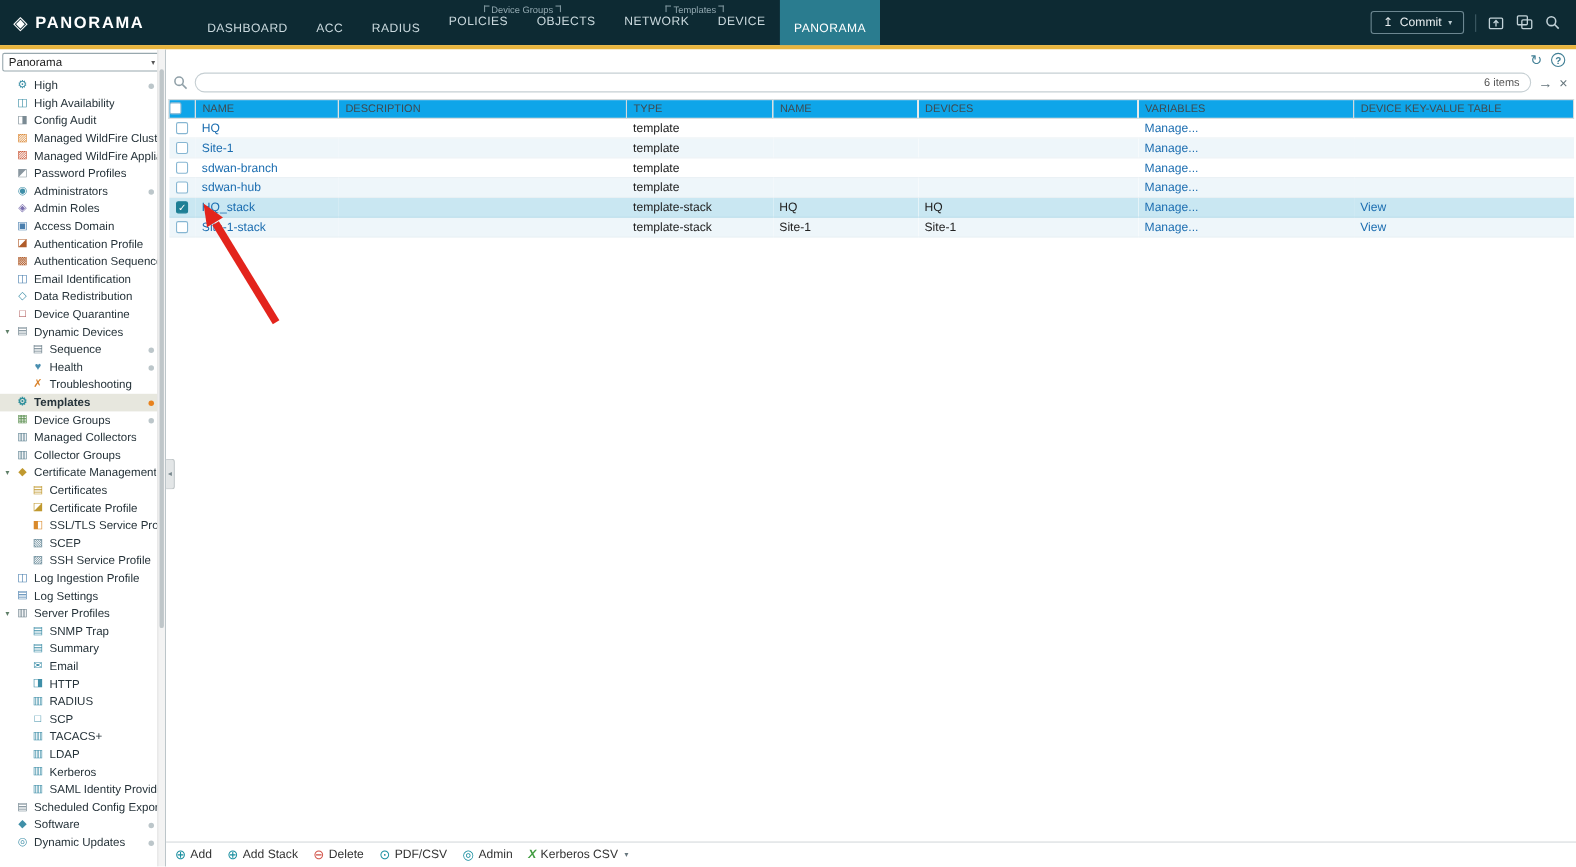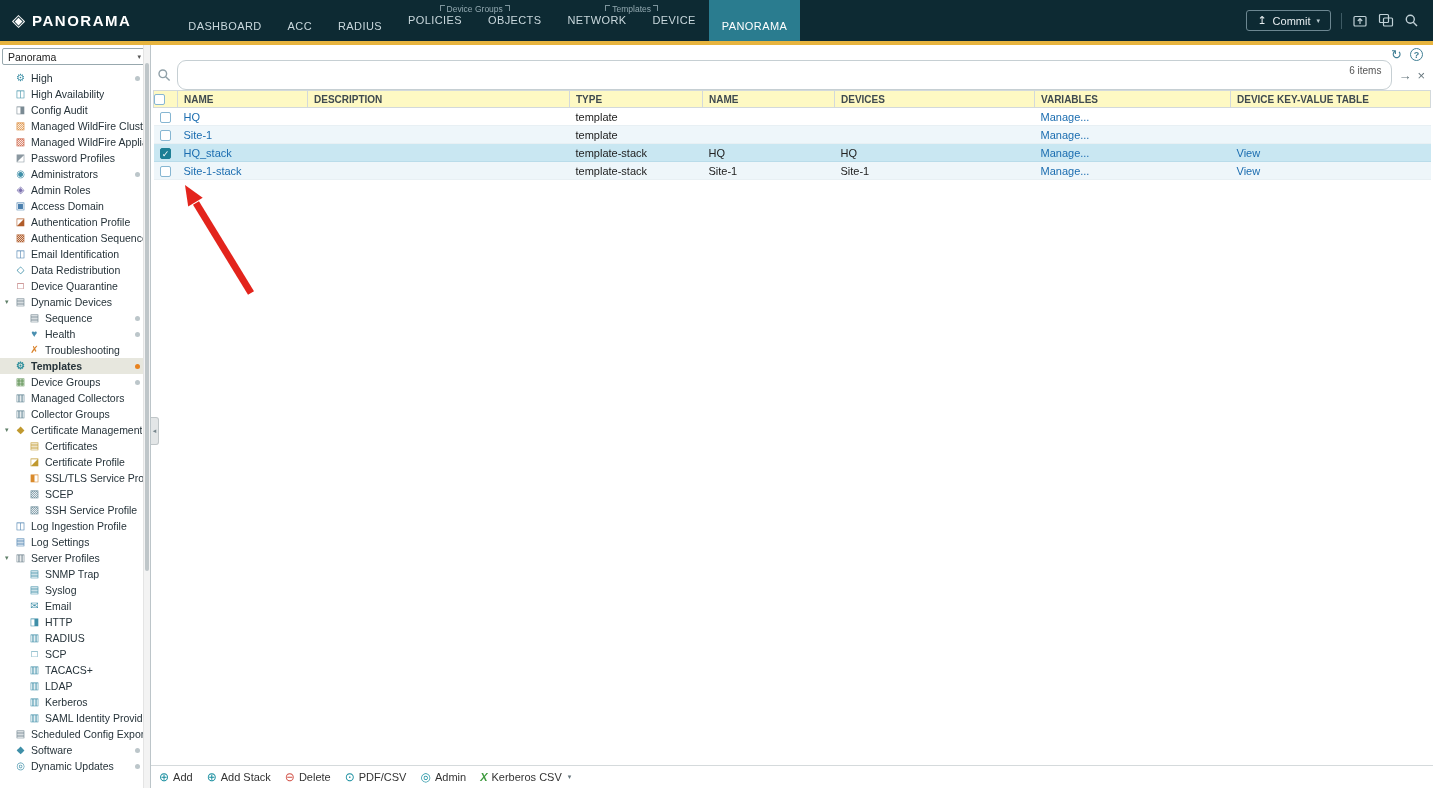--- a/index.html
+++ b/index.html
@@ -50,28 +50,28 @@
   .side-scrollbar { position: absolute; right: 0; top: 0; bottom: 0; width: 7px; background: #f3f3f3; border-left: 1px solid #e4e4e4; }
   .side-thumb { position: absolute; left: 1px; right: 1px; top: 18px; height: 508px; background: #bfc6c9; border-radius: 3px; }
   .collapse-handle { position: absolute; left: 151px; top: 372px; width: 8px; height: 28px; background: #e3e6e7; border: 1px solid #c0c6c8; border-left: none; border-radius: 0 3px 3px 0; z-index: 6; display: flex; align-items: center; justify-content: center; font-size: 7px; color: #78878d; cursor: pointer; }
 
   
   .main { flex: 1; min-width: 0; position: relative; background: #fff; }
   .util-row { height: 19px; display: flex; justify-content: flex-end; align-items: center; gap: 8px; padding-right: 10px; color: #417f95; }
   .refresh-ic { font-size: 13px; cursor: pointer; }
   .help-ic { width: 13px; height: 13px; border: 1px solid #417f95; border-radius: 50%; font-size: 9px; display: flex; align-items: center; justify-content: center; font-weight: bold; cursor: pointer; }
   .search-row { display: flex; align-items: center; height: 22px; padding: 0 8px 0 6px; gap: 6px; }
-  .search-pill { flex: 1; height: 30px; border: 1px solid #c6cfd3; border-radius: 9px; display: flex; align-items: flex-start; padding: 4px 10px; background: #fff; }
+  .search-pill { flex: 1; height: 18px; border: 1px solid #c6cfd3; border-radius: 9px; display: flex; align-items: center; padding: 4px 10px; background: #fff; }
   .search-pill input { border: none; outline: none; flex: 1; font-size: 11px; height: 14px; background: transparent; font-family: inherit; }
   .items-count { font-size: 10px; color: #555; white-space: nowrap; }
   .mini-ic { font-size: 13px; color: #66767d; cursor: pointer; line-height: 1; }
 
   
   .tpl-table { margin: 4px 2px 0 2px; border-collapse: collapse; table-layout: fixed; width: calc(100% - 4px); }
-  .tpl-table th { background: #fef9c3; border: 1px solid #d3d9db; font-size: 10px; color: #3f4a4f; text-align: left; padding: 2px 6px; height: 17px; font-weight: 700; white-space: nowrap; overflow: hidden; margin-top: 11px; }
+  .tpl-table th { background: #0ea5e9; border: 1px solid #d3d9db; font-size: 10px; color: #3f4a4f; text-align: left; padding: 2px 6px; height: 17px; font-weight: 400; white-space: nowrap; overflow: hidden; margin-top: 11px; }
   .tpl-table td { font-size: 11px; padding: 1px 6px; height: 18px; border-bottom: 1px solid #e8f0f4; color: #222; white-space: nowrap; overflow: hidden; }
   .tpl-table tbody tr:nth-child(even) { background: #eef6fa; }
   .tpl-table tbody tr.selected { background: #c9e7f2; }
   .tpl-table tbody tr.selected td { border-bottom-color: #b9dcea; }
   .link { color: #1b6db0; cursor: pointer; }
   .cb-cell { text-align: center; padding: 0 !important; }
   .cb { display: inline-block; width: 11px; height: 11px; border: 1px solid #86b6d2; border-radius: 2px; background: #fff; vertical-align: middle; line-height: 11px; font-size: 9px; text-align: center; cursor: pointer; }
   .cb.checked { background: #1d7f95; border-color: #1d7f95; color: #fff; }
 
   
@@ -331,21 +331,21 @@
             <span class="tree-label">Server Profiles</span>
           </div>
           <div class="tree-item lvl1">
             <span class="tree-caret"></span>
             <span class="tree-icon" style="color: rgb(63, 143, 168);">▤</span>
             <span class="tree-label">SNMP Trap</span>
           </div>
           <div class="tree-item lvl1">
             <span class="tree-caret"></span>
             <span class="tree-icon" style="color: rgb(63, 143, 168);">▤</span>
-            <span class="tree-label">Syslog</span>
+            <span class="tree-label">Summary</span>
           </div>
           <div class="tree-item lvl1">
             <span class="tree-caret"></span>
             <span class="tree-icon" style="color: rgb(63, 143, 168);">✉</span>
             <span class="tree-label">Email</span>
           </div>
           <div class="tree-item lvl1">
             <span class="tree-caret"></span>
             <span class="tree-icon" style="color: rgb(63, 143, 168);">◨</span>
             <span class="tree-label">HTTP</span>
@@ -460,20 +460,40 @@
             <tr>
               <td class="cb-cell"><span class="cb"></span></td>
               <td><span class="link">Site-1</span></td>
               <td></td>
               <td>template</td>
               <td></td>
               <td></td>
               <td><span class="link">Manage...</span></td>
               <td></td>
             </tr>
+            <tr>
+              <td class="cb-cell"><span class="cb"></span></td>
+              <td><span class="link">sdwan-branch</span></td>
+              <td></td>
+              <td>template</td>
+              <td></td>
+              <td></td>
+              <td><span class="link">Manage...</span></td>
+              <td></td>
+            </tr>
+            <tr>
+              <td class="cb-cell"><span class="cb"></span></td>
+              <td><span class="link">sdwan-hub</span></td>
+              <td></td>
+              <td>template</td>
+              <td></td>
+              <td></td>
+              <td><span class="link">Manage...</span></td>
+              <td></td>
+            </tr>
             <tr class="selected">
               <td class="cb-cell"><span class="cb checked">✓</span></td>
               <td><span class="link">HQ_stack</span></td>
               <td></td>
               <td>template-stack</td>
               <td>HQ</td>
               <td>HQ</td>
               <td><span class="link">Manage...</span></td>
               <td><span class="link">View</span></td>
             </tr>

